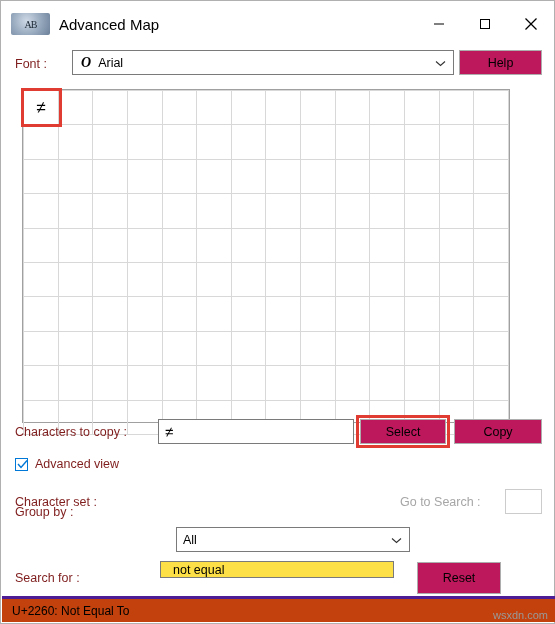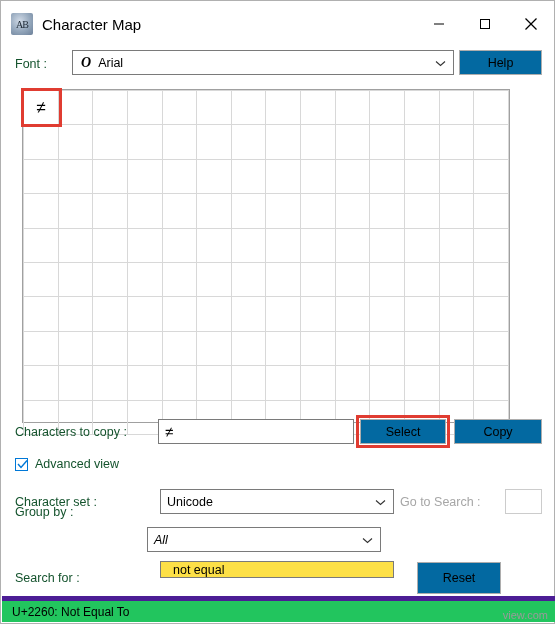--- a/index.html
+++ b/index.html
@@ -32,20 +32,21 @@
     display: flex;
     align-items: center;
   }
   .app-icon {
     width: 22px; height: 22px;
     margin-left: 10px;
     position: relative;
     border-radius: 2px;
     background: radial-gradient(circle at 40% 35%, #cfd9e6 0%, #93a6bb 55%, #6c8099 100%);
     overflow: hidden;
+    padding-left: 17px;
   }
   .app-icon .glyph {
     position: absolute;
     left: 0; right: 0; top: 50%;
     transform: translateY(-50%);
     text-align: center;
     font-size: 10px;
     color: #1b2733;
     font-family: "Liberation Serif", serif;
     letter-spacing: -1px;
@@ -65,21 +66,21 @@
     width: 46px;
     height: 46px;
     display: flex;
     align-items: center;
     justify-content: center;
     background: transparent;
   }
   .win-btn svg { display: block; }
   .label {
     font-size: 12.5px;
-    color: #14532d;
+    color: #7f1d1d;
   }
   .lbl-font {
     position: absolute; left: 14px; top: 56px;
   }
   .combo {
     position: absolute;
     box-sizing: border-box;
     border: 1px solid #7a7a7a;
     background: #ffffff;
     height: 25px;
@@ -99,21 +100,21 @@
   .font-sample-icon {
     font-family: "Liberation Serif", serif;
     font-style: italic;
     font-weight: bold;
     font-size: 14px;
     margin-right: 7px;
     margin-left: 2px;
   }
   .btn {
     box-sizing: border-box;
-    background: #0369a1;
+    background: #be185d;
     border: 1px solid #adadad;
     height: 25px;
     display: flex;
     align-items: center;
     justify-content: center;
     font-size: 12.5px;
     color: #000;
   }
   .btn-help {
     position: absolute;
@@ -217,21 +218,21 @@
   }
   .goto-field {
     position: absolute;
     left: 504px; top: 488px;
     width: 37px; height: 25px;
     box-sizing: border-box;
     border: 1px solid #cccccc;
     background: #ffffff;
   }
   .lbl-group { position: absolute; left: 14px; top: 504px; }
-  .combo-group { left: 146px; top: 526px; width: 234px; font-style: italic; }
+  .combo-group { left: 175px; top: 526px; width: 234px; }
   .lbl-search { position: absolute; left: 14px; top: 570px; }
   .search-field {
     position: absolute;
     left: 159px; top: 560px;
     width: 234px; height: 17px;
     box-sizing: border-box;
     border: 1px solid #7a7a7a;
     background: #fde047;
     display: flex;
     align-items: center;
@@ -244,22 +245,22 @@
     width: 84px;
     height: 32px;
   }
   
   .statusbar {
     position: absolute;
     left: 1px; bottom: 1px;
     width: 553px;
     height: 26px;
     box-sizing: border-box;
-    border-top: 5px solid #4c1d95;
-    background: #22c55e;
+    border-top: 3px solid #4c1d95;
+    background: #c2410c;
     display: flex;
     align-items: center;
     padding-left: 10px;
     font-size: 12px;
   }
   .watermark {
     position: absolute;
     right: 6px;
     bottom: 2px;
     font-size: 11px;
@@ -268,21 +269,21 @@
 </style>
 </head>
 <body>
 
 <div class="window">
 
   <div class="titlebar">
     <div class="app-icon">
       <div class="glyph">AB</div>
     </div>
-    <div class="title-text">Character Map</div>
+    <div class="title-text">Advanced Map</div>
     <div class="win-buttons">
       <div class="win-btn">
         <svg width="12" height="12" viewBox="0 0 12 12">
             <line x1="1" y1="6" x2="11" y2="6" stroke="#000" stroke-width="1"></line>
           </svg>
       </div>
       <div class="win-btn">
         <svg width="12" height="12" viewBox="0 0 12 12">
             <rect x="1.5" y="1.5" width="9" height="9" fill="none" stroke="#000" stroke-width="1"></rect>
           </svg>
@@ -485,43 +486,35 @@
   <div class="adv-row">
     <div class="checkbox">
       <svg width="11" height="11" viewBox="0 0 11 11">
           <polyline points="1,5 4,8.5 10,1.5" fill="none" stroke="#0078d7" stroke-width="1.4"></polyline>
         </svg>
     </div>
     <span class="label">Advanced view</span>
   </div>
 
   <div class="label lbl-charset">Character set :</div>
-  <div class="combo combo-charset">
-    <span>Unicode</span>
-    <span class="arrow">
-      <svg width="11" height="7" viewBox="0 0 11 7">
-          <polyline points="1,1.5 5.5,5.5 10,1.5" fill="none" stroke="#333" stroke-width="1.1"></polyline>
-        </svg>
-    </span>
-  </div>
   <div class="label lbl-goto">Go to Search :</div>
   <div class="goto-field"></div>
 
   <div class="label lbl-group">Group by :</div>
   <div class="combo combo-group">
     <span>All</span>
     <span class="arrow">
       <svg width="11" height="7" viewBox="0 0 11 7">
           <polyline points="1,1.5 5.5,5.5 10,1.5" fill="none" stroke="#333" stroke-width="1.1"></polyline>
         </svg>
     </span>
   </div>
 
   <div class="label lbl-search">Search for :</div>
   <div class="search-field">not equal</div>
   <div class="btn btn-reset">Reset</div>
 
   <div class="statusbar">
     <span>U+2260: Not Equal To</span>
   </div>
-  <div class="watermark">view.com</div>
+  <div class="watermark">wsxdn.com</div>
 
 </div>
 
 </body></html>

